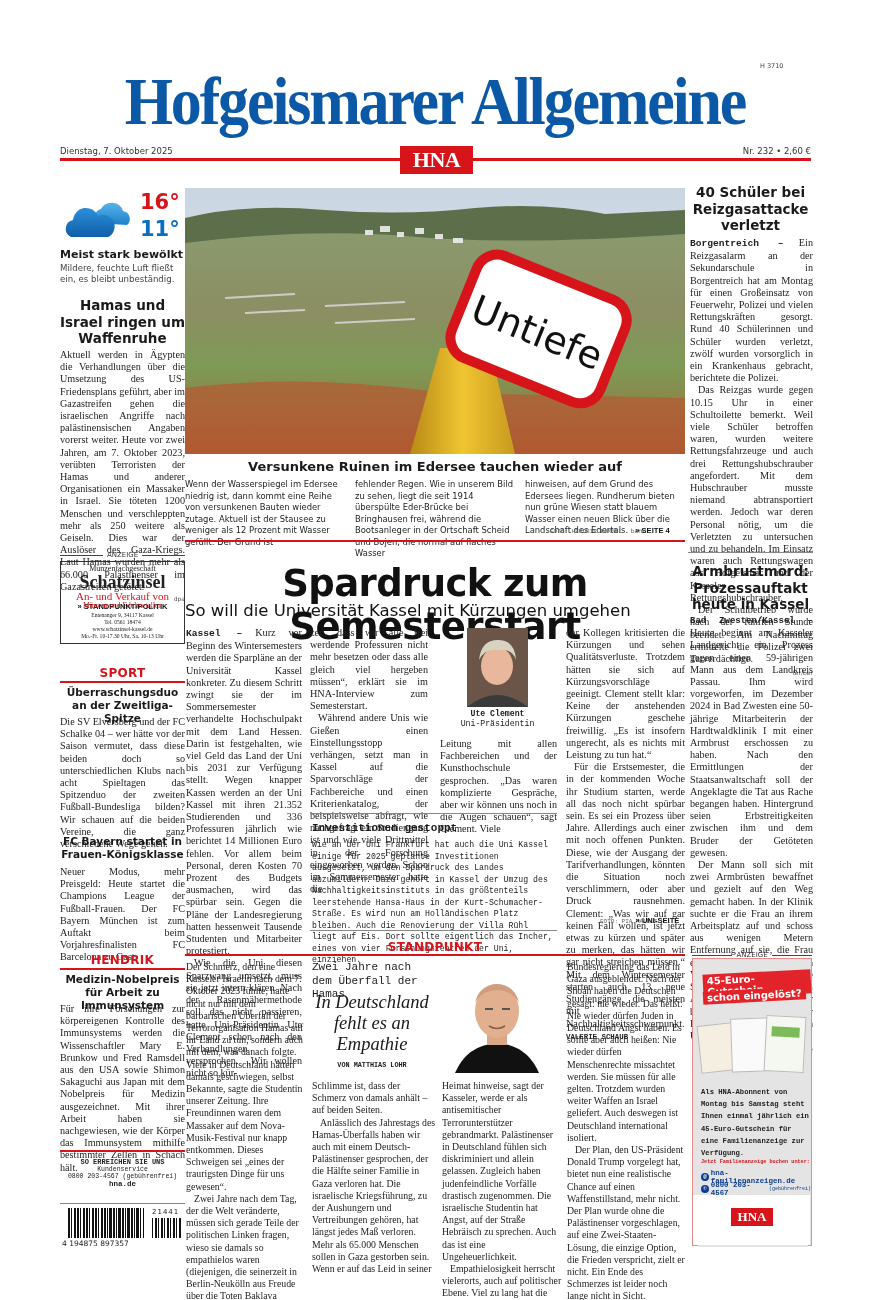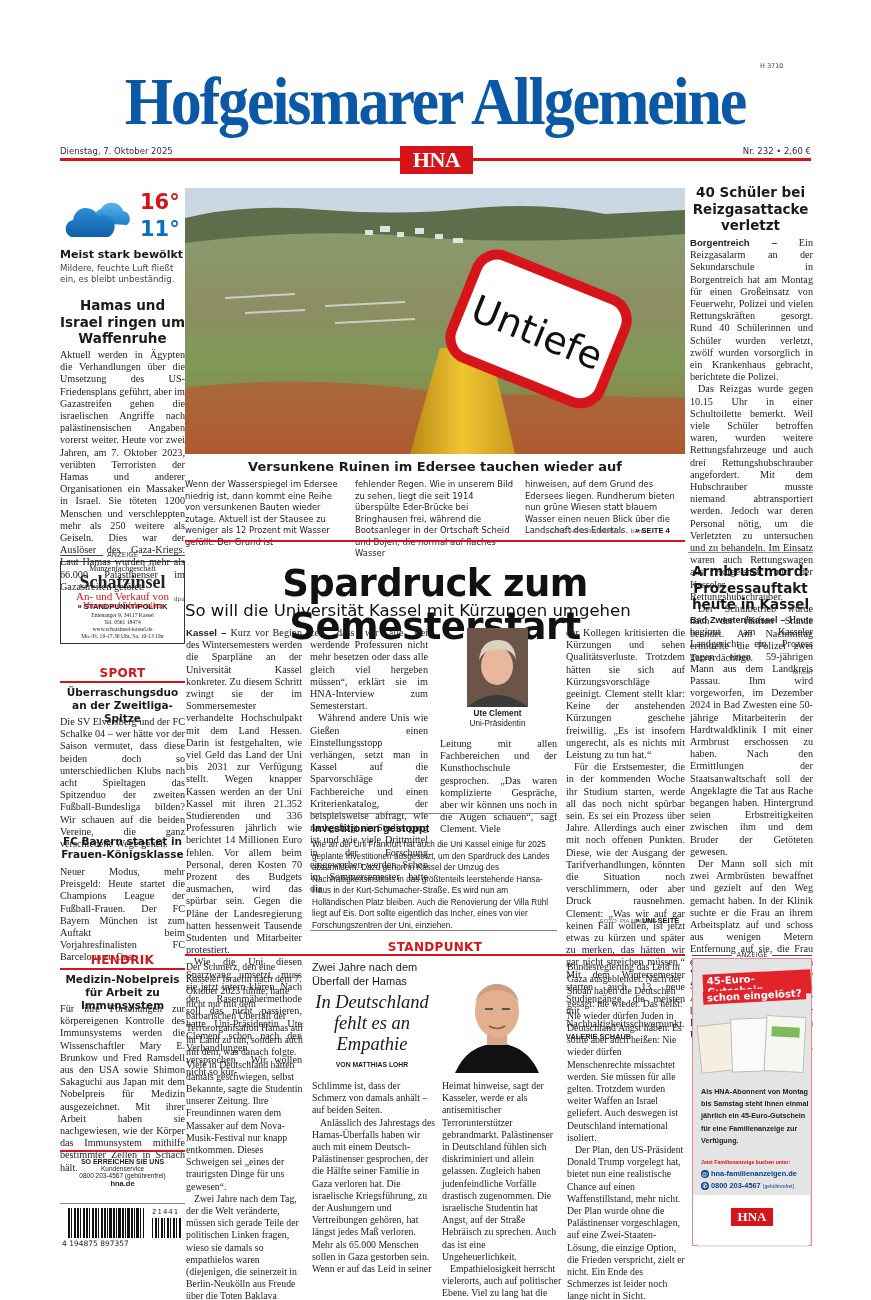--- a/index.html
+++ b/index.html
@@ -1,19 +1,19 @@
 <!DOCTYPE html>
 <html><head>
 <meta charset="utf-8">
 <style>
 *{box-sizing:border-box;margin:0;padding:0}
 html,body{width:871px;height:1300px;background:#fff;overflow:hidden}
 body{position:relative;font-family:"DejaVu Serif",serif;color:#1a1a1a}
 .abs{position:absolute}
-.sans{font-family:Liberation Sans, sans-serif}
+.sans{font-family:Liberation Mono, monospace}
 .serif{font-family:"Liberation Serif","DejaVu Serif",serif}
 .body-text{font-family:"Liberation Serif","DejaVu Serif",serif;font-size:10.2px;line-height:12.2px;text-align:justify;hyphens:auto;color:#222}
 .body-text.left{text-align:left}
 .sig{font-family:"DejaVu Sans",sans-serif;font-size:6px;color:#555;float:right;margin-top:2px}
 .ref{font-family:Liberation Sans, sans-serif;font-size:7.6px;font-weight:bold;text-align:center;color:#111}
 .head{font-family:"DejaVu Sans",sans-serif;font-weight:bold;text-align:center;color:#1a1a1a}
 .section-label{font-family:"DejaVu Sans",sans-serif;font-weight:bold;color:#d7141a;text-align:center;font-size:12px;letter-spacing:.3px}
 .redline{background:#d7141a;height:2px}
 .grayline{background:#888;height:1px}
 .anz{font-family:"DejaVu Sans",sans-serif;font-size:7px;color:#333;text-align:center;display:flex;align-items:center;gap:4px}

